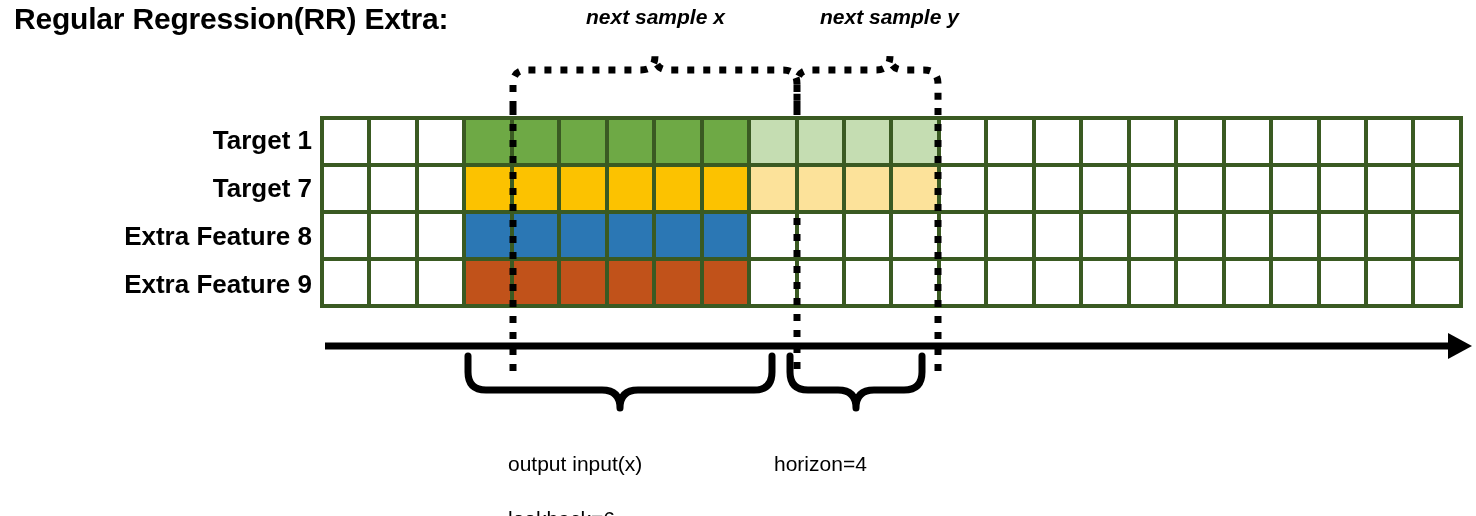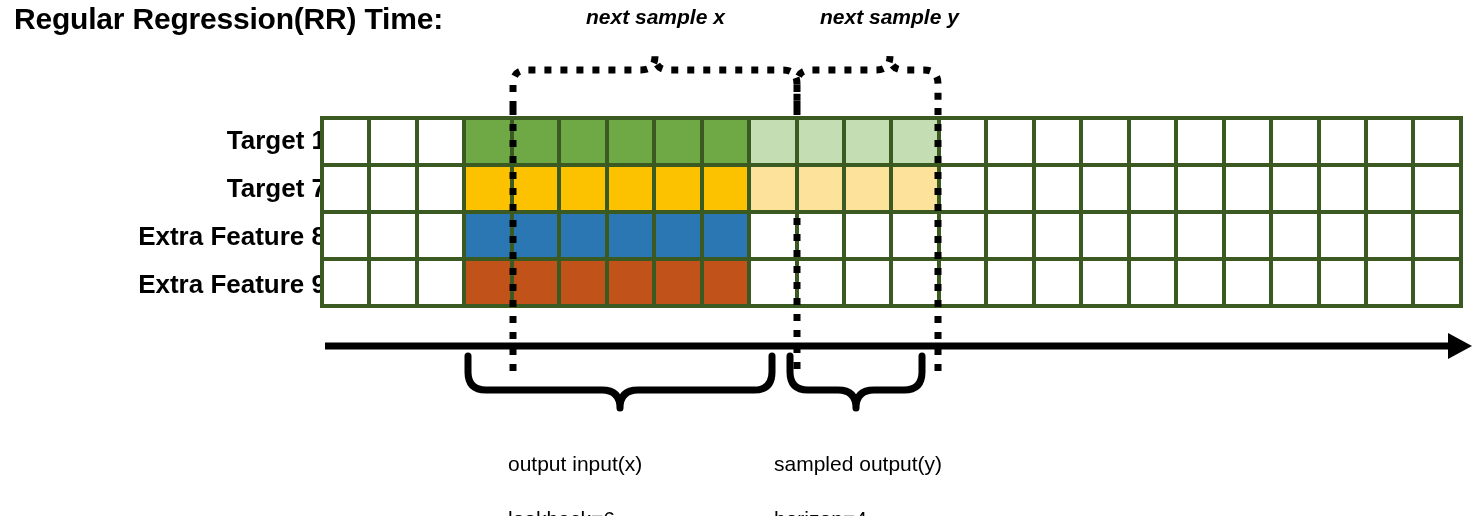--- a/index.html
+++ b/index.html
@@ -45,21 +45,20 @@
     align-items: center;
     justify-content: flex-end;
     height: 48px;
   }
   #row-labels {
     position: absolute;
     left: 0px;
     top: 116px;
     width: 312px;
     height: 192px;
-    padding-left: 14px;
   }
 
   
   #grid {
     position: absolute;
     left: 320px;
     top: 116px;
     width: 1143px;
     height: 192px;
     background: #3a5a22;
@@ -123,21 +122,21 @@
     white-space: nowrap;
   }
   #top-caption-x { left: 586px; top: 5px; }
   #top-caption-y { left: 820px; top: 5px; }
 </style>
 </head>
 <body>
 
 <div id="stage">
 
-  <div id="title">Regular Regression(RR) Time:</div>
+  <div id="title">Regular Regression(RR) Extra:</div>
 
   <div id="row-labels">
     <div class="row-label" style="top:0px;position:absolute;">Target 1</div>
     <div class="row-label" style="top:48px;position:absolute;">Target 7</div>
     <div class="row-label" style="top:96px;position:absolute;">Extra Feature 8</div>
     <div class="row-label" style="top:144px;position:absolute;">Extra Feature 9</div>
   </div>
 
   <div id="grid">
     <div class="grid-row">
@@ -280,18 +279,17 @@
 
   <div class="top-caption" id="top-caption-y">next sample y</div>
   <div class="top-caption" id="top-caption-x">next sample x</div>
 
   <div class="brace-caption" id="caption-input">
     <div>output input(x)</div>
     <div>lookback=6</div>
     
   </div>
   <div class="brace-caption" id="caption-output">
-    <div>sampled output(y)</div>
     <div>horizon=4</div>
     
   </div>
 
 </div>
 
 </body></html>

